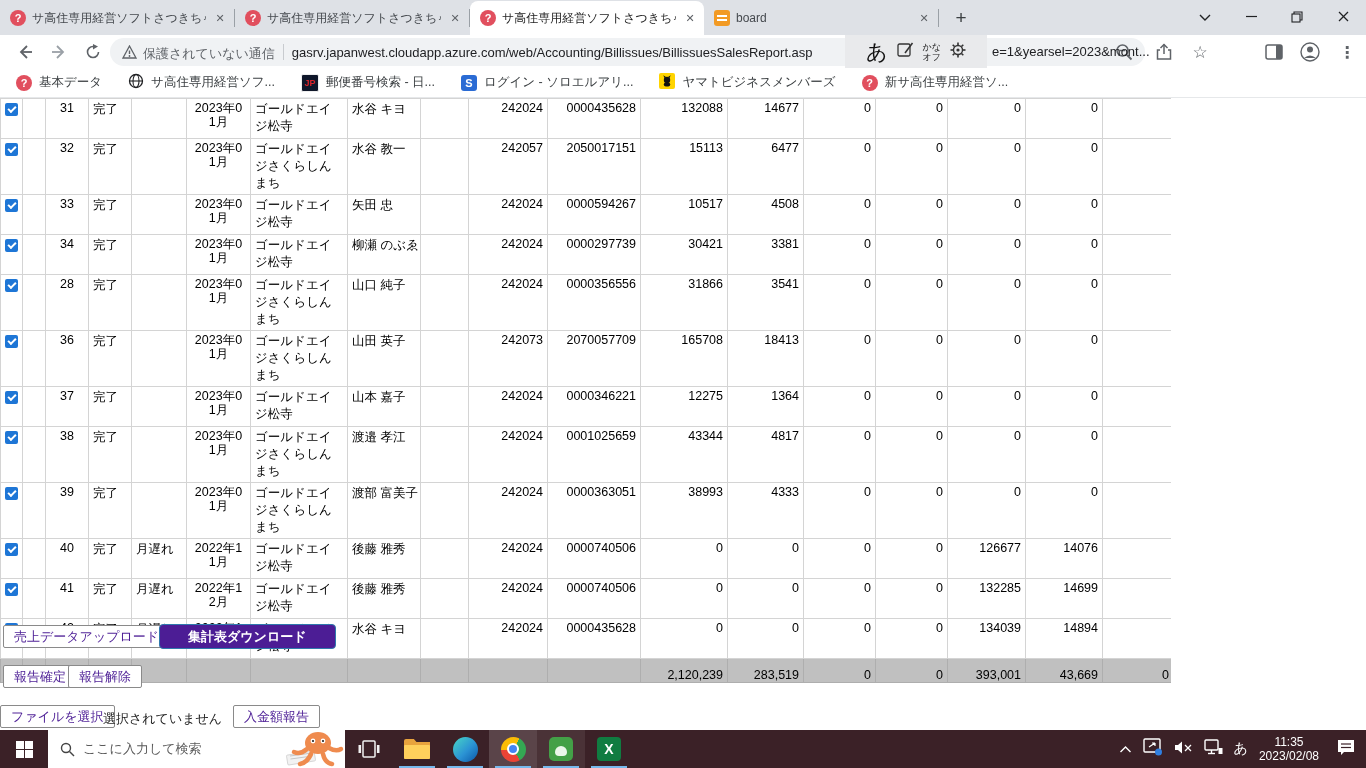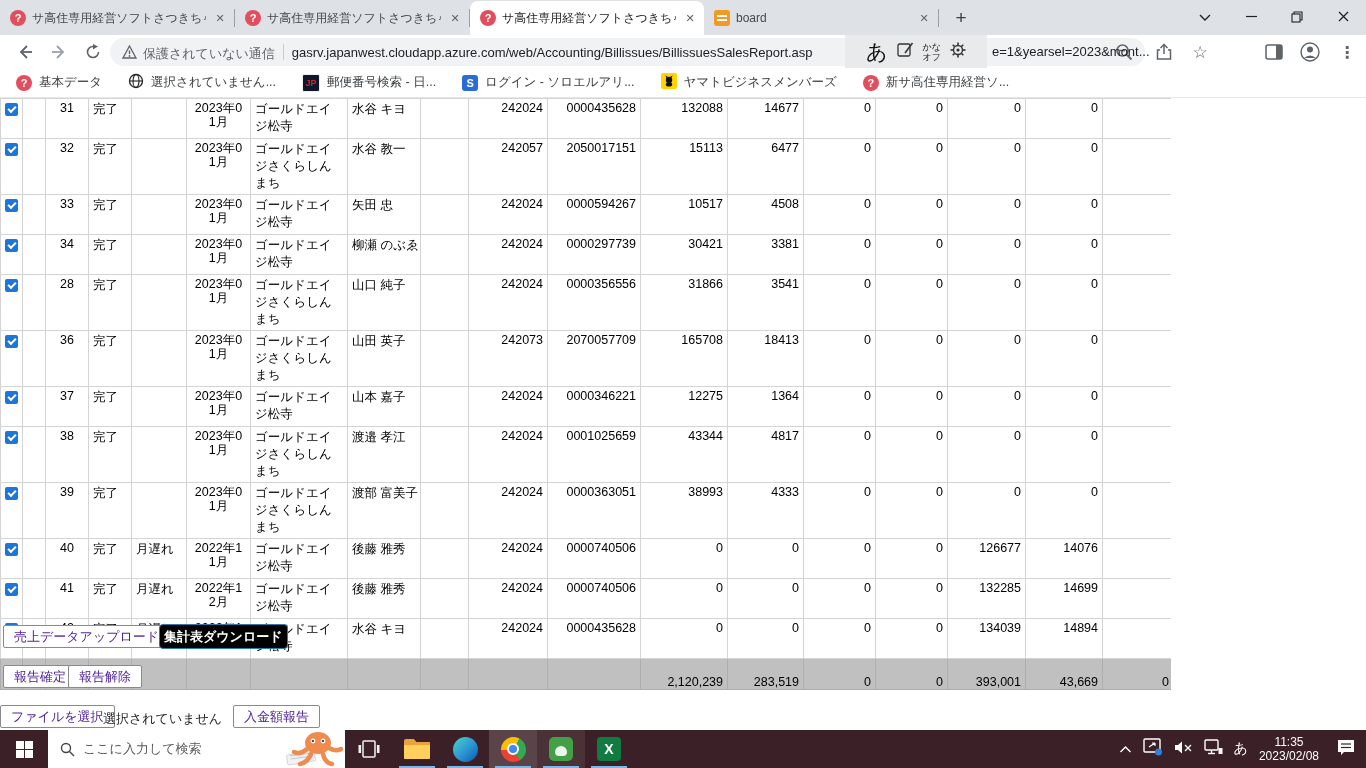--- a/index.html
+++ b/index.html
@@ -57,34 +57,34 @@
   td.ctr{text-align:center}
   td.num{text-align:right;padding-right:6px;font-size:12.5px}
   td.month{text-align:center;color:#808080;font-size:11px;line-height:14px;padding-top:4px}
   td.month span{display:inline-block;width:50px;word-break:break-all}
   td.fac{font-size:12.5px;line-height:17px;padding-left:4px}
   td.name{font-size:12.5px;white-space:nowrap;padding-left:4px}
   td.stat{padding-left:4px}
   .cb{width:13px;height:13px;background:#1e76d6;border-radius:2px;display:inline-block;position:relative;margin-top:2px}
   .cb::after{content:"";position:absolute;left:3px;top:3px;width:6px;height:3px;
              border-left:2px solid #fff;border-bottom:2px solid #fff;transform:rotate(-45deg)}
-  tr.totals td{background:#c0c0c0;border-color:#aeaeae;height:24px;vertical-align:middle;padding-top:16px;padding-bottom:0}
+  tr.totals td{background:#c0c0c0;border-color:#aeaeae;height:24px;vertical-align:middle;padding-top:8px;padding-bottom:0}
 
   
   .vscroll{position:absolute;left:1350px;top:0;width:16px;height:632px;background:#f1f1f1}
   .sbtn{position:absolute;left:0;width:16px;height:17px;display:flex;align-items:center;justify-content:center}
   .tri-up{width:0;height:0;border-left:4px solid transparent;border-right:4px solid transparent;border-bottom:5px solid #606060}
   .tri-dn{width:0;height:0;border-left:4px solid transparent;border-right:4px solid transparent;border-top:5px solid #606060}
   .sthumb{position:absolute;left:1px;top:430px;width:14px;height:184px;background:#c1c1c1}
 
   
   .btn{position:absolute;background:#fff;border:1px solid #8a8a8a;border-radius:2px;font-size:13px;color:#4c1d95;
        height:23px;display:flex;align-items:center;justify-content:center;padding:0 10px;box-sizing:border-box}
-  .btn-primary{position:absolute;background:#000000;border:1px solid #2f79ad;border-radius:4px;color:#fff;
-       font-weight:bold;font-size:13px;height:25px;display:flex;align-items:center;justify-content:center;padding:0 4px;box-sizing:border-box}
+  .btn-primary{position:absolute;background:#4c1d95;border:1px solid #2f79ad;border-radius:4px;color:#fff;
+       font-weight:bold;font-size:13px;height:25px;display:flex;align-items:center;justify-content:center;padding:0 28px;box-sizing:border-box}
   .file-status{position:absolute;font-size:13px;color:#1c1c1c}
 
   
   .taskbar{position:absolute;top:730px;left:0;width:1366px;height:38px;background:#3b2127;display:flex;}
   .startbtn{width:48px;height:38px;display:flex;align-items:center;justify-content:center}
   .tsearch{width:297px;height:38px;background:#fff;display:flex;align-items:center;position:relative;overflow:hidden}
   .tsearch .ph{font-size:13px;color:#5a5a5a;margin-left:8px;white-space:nowrap}
   .octo{position:absolute;right:0;top:1px}
   .tbcell{width:48px;height:38px;display:flex;align-items:center;justify-content:center;position:relative}
   .tbcell.open::after{content:"";position:absolute;bottom:0;left:6px;width:36px;height:2px;background:#76b9ed}
@@ -266,21 +266,21 @@
     <span>基本データ</span>
   </div>
   <div class="bm">
     <span>
       <svg width="16" height="16" viewBox="0 0 16 16">
           <circle cx="8" cy="8" r="6.5" fill="none" stroke="#202124" stroke-width="1.3"></circle>
           <ellipse cx="8" cy="8" rx="3" ry="6.5" fill="none" stroke="#202124" stroke-width="1.1"></ellipse>
           <line x1="1.5" y1="8" x2="14.5" y2="8" stroke="#202124" stroke-width="1.1"></line>
         </svg>
     </span>
-    <span>選択されていません...</span>
+    <span>サ高住専用経営ソフ...</span>
   </div>
   <div class="bm">
     <span class="bm-jp">JP</span>
     <span>郵便番号検索 - 日...</span>
   </div>
   <div class="bm">
     <span class="bm-s">S</span>
     <span>ログイン - ソロエルアリ...</span>
   </div>
   <div class="bm">

